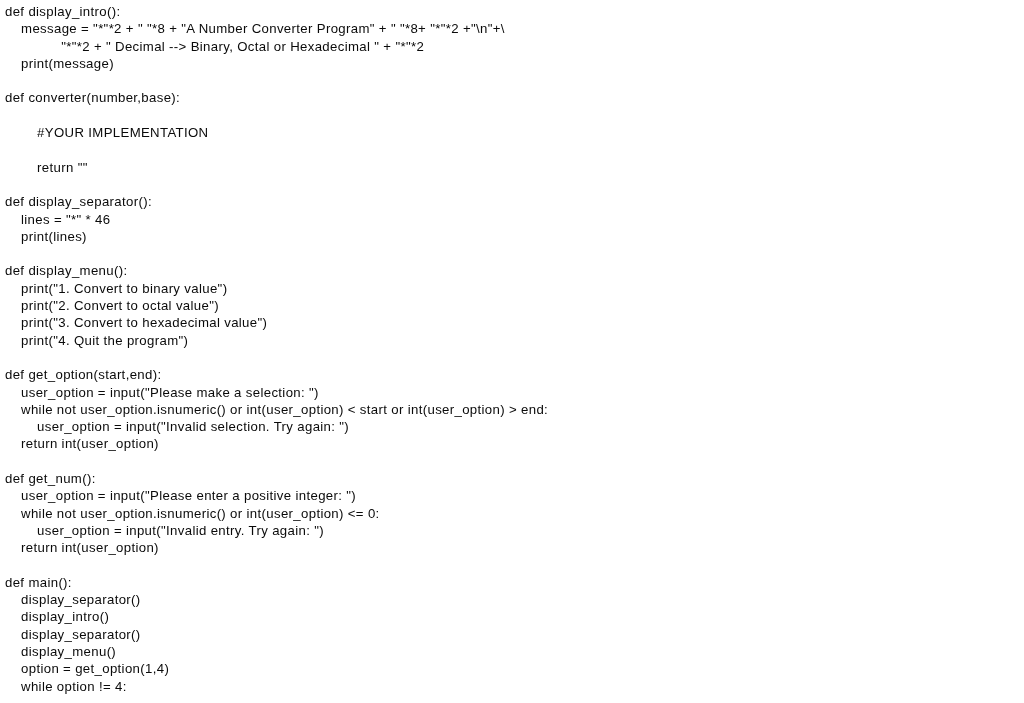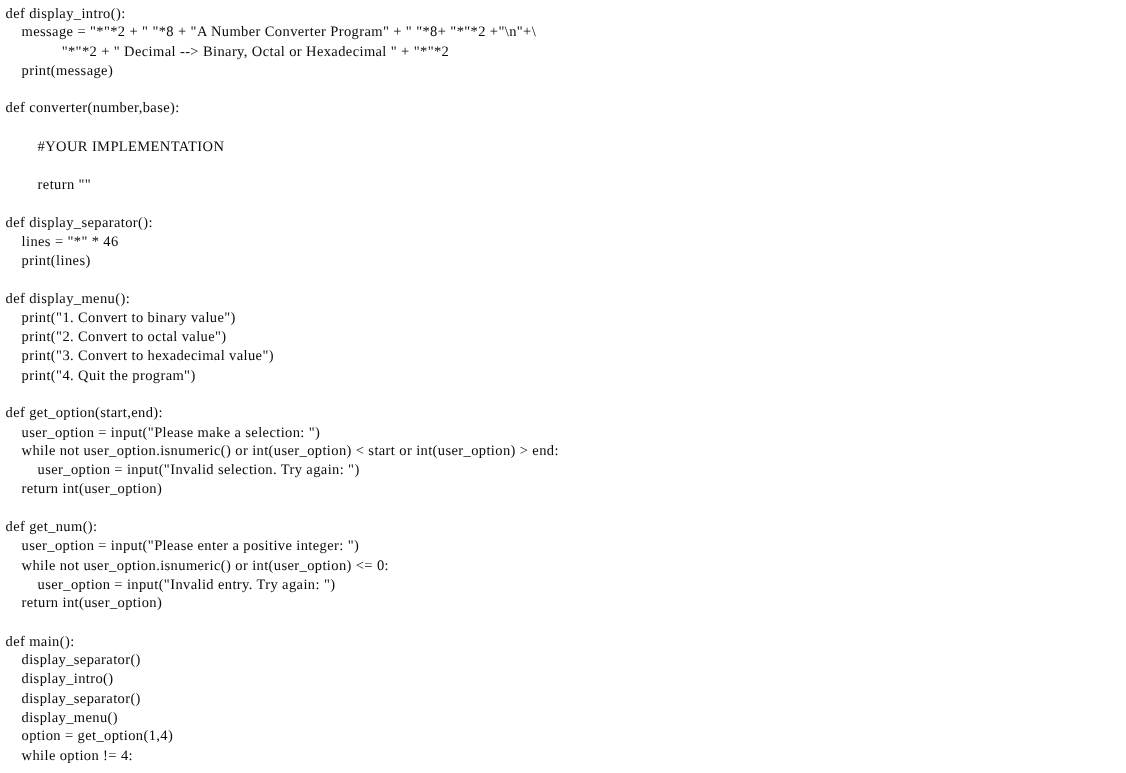--- a/index.html
+++ b/index.html
@@ -12,21 +12,21 @@
     height: 703px;
     overflow: hidden;
     font-family: "DejaVu Sans Mono", "Liberation Mono", monospace;
   }
   #code-listing {
     position: absolute;
     left: 5px;
     top: 3px;
     width: 1019px;
     color: #0a0a0a;
-    font-family: Liberation Serif, serif;
+    font-family: Liberation Sans, sans-serif;
     font-size: 13.2px;
     line-height: 17.3px;
     letter-spacing: 0.35px;
     white-space: pre;
     -webkit-font-smoothing: none;
     font-synthesis: none;
   }
   .code-line {
     white-space: pre;
     min-height: 17.3px;

